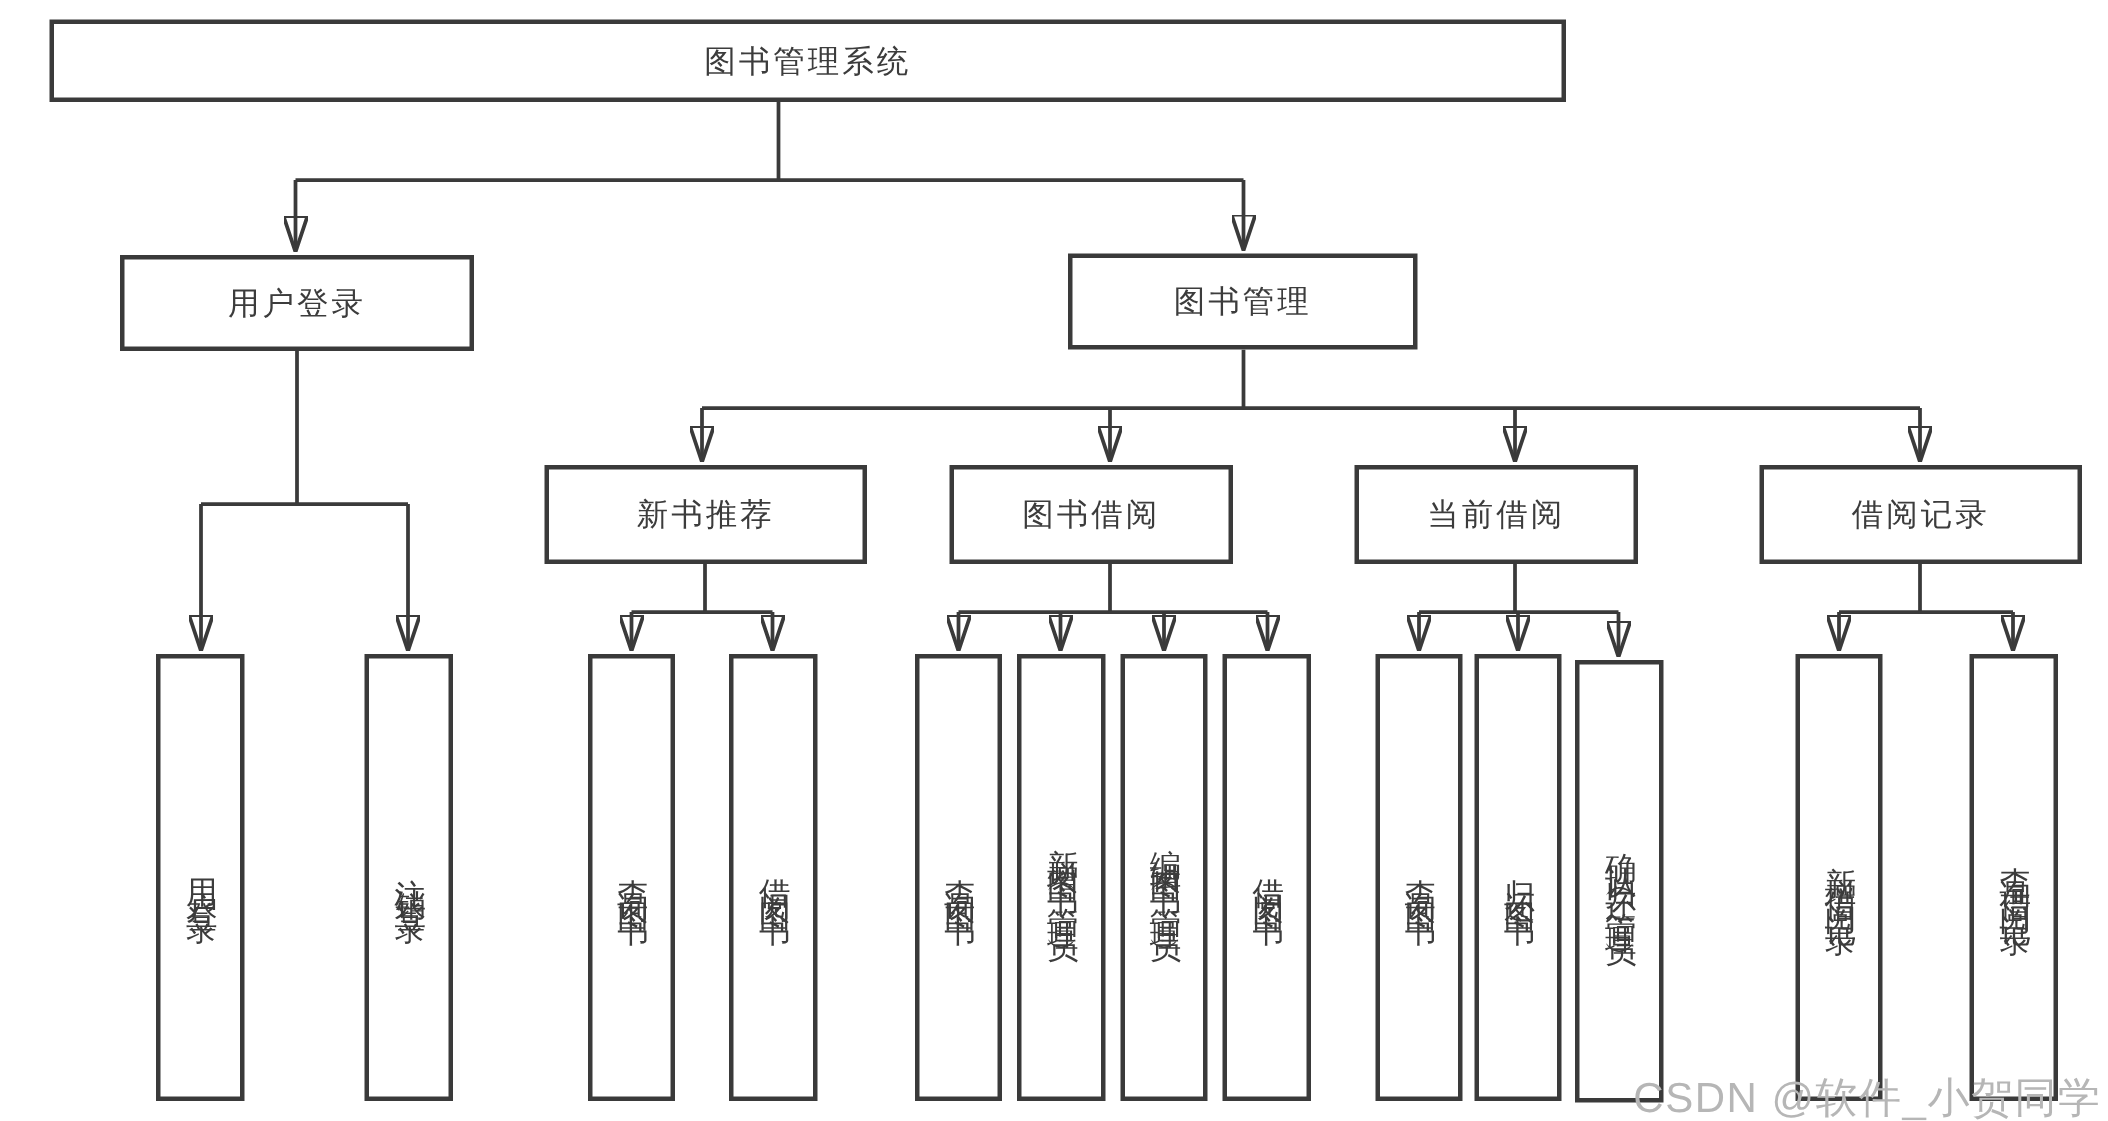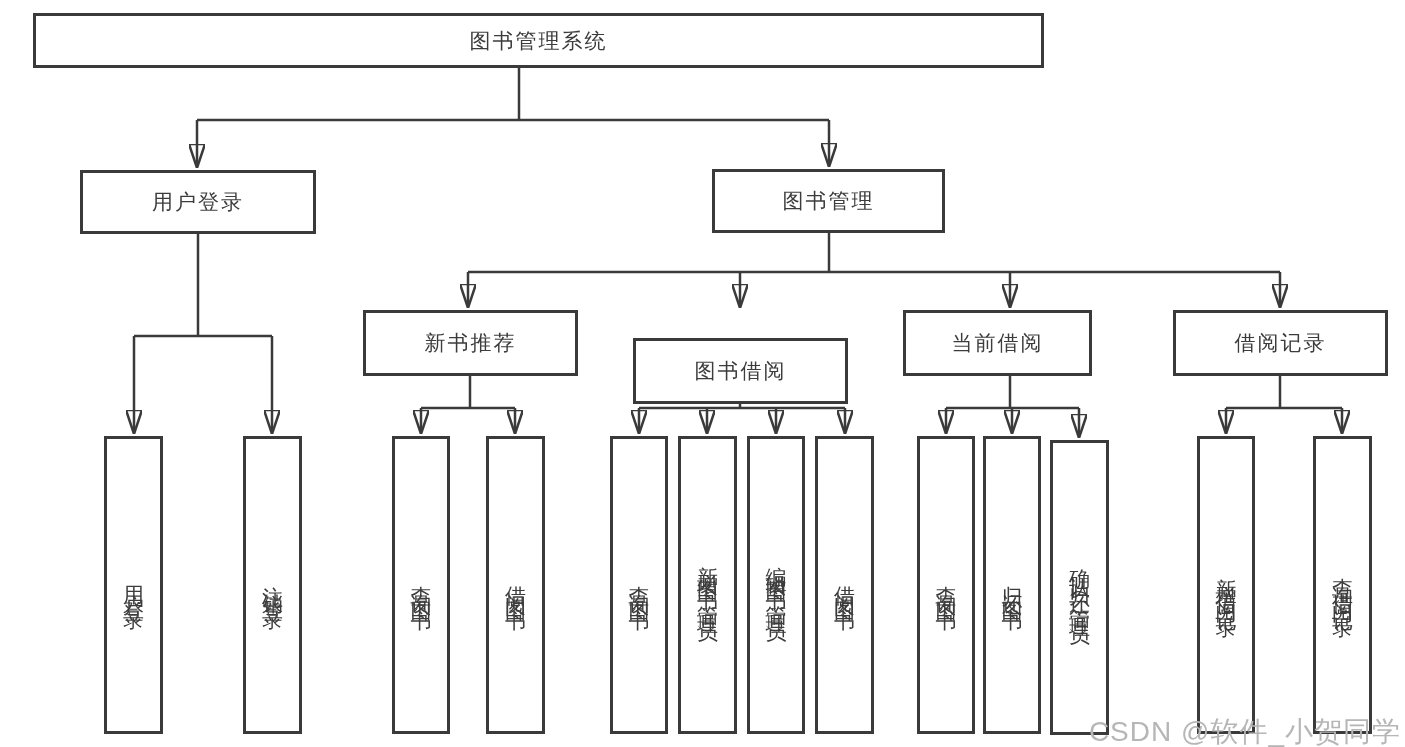--- a/index.html
+++ b/index.html
@@ -124,21 +124,21 @@
       <path d="M1342 408 V432" marker-end="url(#arrow)"></path>
     </g>
   </svg>
 
   <div class="box" style="left:12px; top:13px; width:1011px; height:55px;margin-left:21px;">图书管理系统</div>
 
   <div class="box" style="left:80px; top:170px; width:236px; height:64px;">用户登录</div>
   <div class="box" style="left:712px; top:169px; width:233px; height:64px;">图书管理</div>
 
   <div class="box" style="left:363px; top:310px; width:215px; height:66px;">新书推荐</div>
-  <div class="box" style="left:633px; top:310px; width:215px; height:66px;margin-top:28px;">图书借阅</div>
+  <div class="box" style="left:633px; top:310px; width:189px; height:66px;">图书借阅</div>
   <div class="box" style="left:903px; top:310px; width:189px; height:66px;">当前借阅</div>
   <div class="box" style="left:1173px; top:310px; width:215px; height:66px;">借阅记录</div>
 
   <div class="box v" style="left:104px; top:436px; width:59px; height:298px;">用户登录</div>
   <div class="box v" style="left:243px; top:436px; width:59px; height:298px;">注销登录</div>
 
   <div class="box v" style="left:392px; top:436px; width:58px; height:298px;">查询图书</div>
   <div class="box v" style="left:486px; top:436px; width:59px; height:298px;">借阅图书</div>
 
   <div class="box v" style="left:610px; top:436px; width:58px; height:298px;">查询图书</div>

